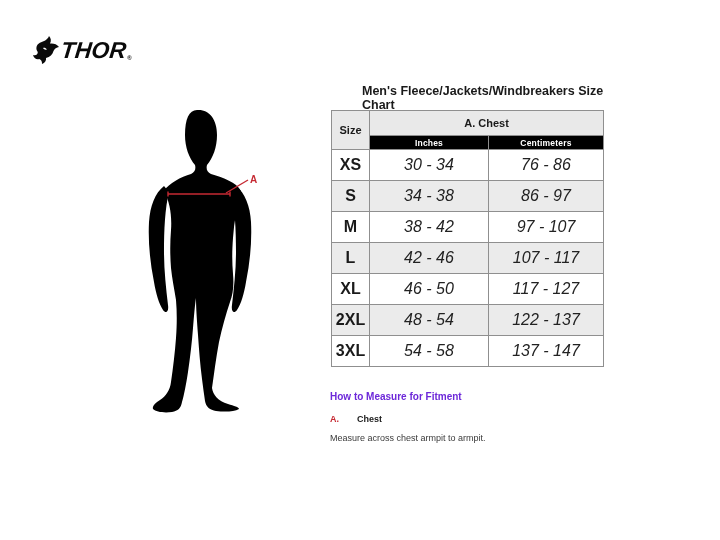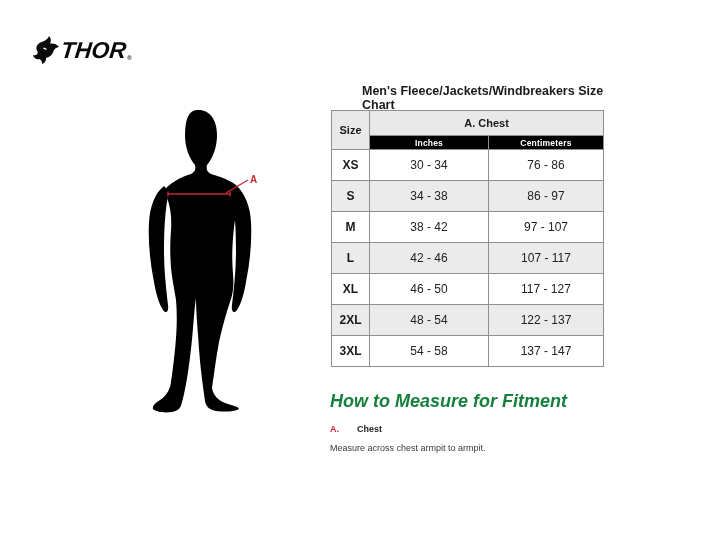--- a/index.html
+++ b/index.html
@@ -25,41 +25,41 @@
   .chart-title {
     position:absolute; left:330px; top:84px; width:290px;
     font-size:12.5px; font-weight:bold; color:#1a1a1a;padding-left:32px;
   }
   table.size-table {
     position:absolute; left:331px; top:110px; border-collapse:collapse;
     table-layout:fixed; width:272px;
   }
   .size-table th, .size-table td {
     border:1px solid #8f8f8f; text-align:center; vertical-align:middle;
-    font-size:12px; color:#1a1a1a;
+    font-size:16px; color:#1a1a1a;
   }
   .size-table col.c-size { width:38px; }
   .size-table col.c-in   { width:119px; }
   .size-table col.c-cm   { width:115px; }
   .size-table th.h-size, .size-table th.h-group {
     background:#e9e9e9; font-weight:bold; font-size:11px;
   }
   .size-table tr.h-row1 { height:25px; }
   .size-table tr.h-row2 { height:14px; }
   .size-table th.h-sub {
     background:#000000; color:#ffffff; font-size:8.5px; font-weight:bold;
     letter-spacing:0.2px; padding:0 0;
   }
   .size-table tbody tr { height:31px; background:#ffffff; }
   .size-table tbody tr.alt { background:#ebebeb; }
   .size-table tbody th { font-weight:bold; }
-  .size-table tbody td { font-weight:normal; color:#222; }
+  .size-table tbody td { font-weight:normal; color:#222;font-style:italic; }
 
   .measure-block { position:absolute; left:330px; top:391px; width:290px; }
-  .measure-heading { font-size:18px; font-weight:bold; color:#15803d;font-style:italic; }
+  .measure-heading { font-size:10px; font-weight:bold; color:#6d28d9; }
   .measure-item { margin-top:12px; font-size:9px; }
   .measure-key { color:#c62a33; font-weight:bold; }
   .measure-label { color:#1a1a1a; font-weight:bold; margin-left:18px; }
   .measure-desc { font-size:9px; color:#3a3a3a; margin-top:9px; }
 
   
   .footer {
     position:absolute; left:30px; top:489px; width:320px;
     font-size:8px; color:#474747; line-height:1.4;
   }

